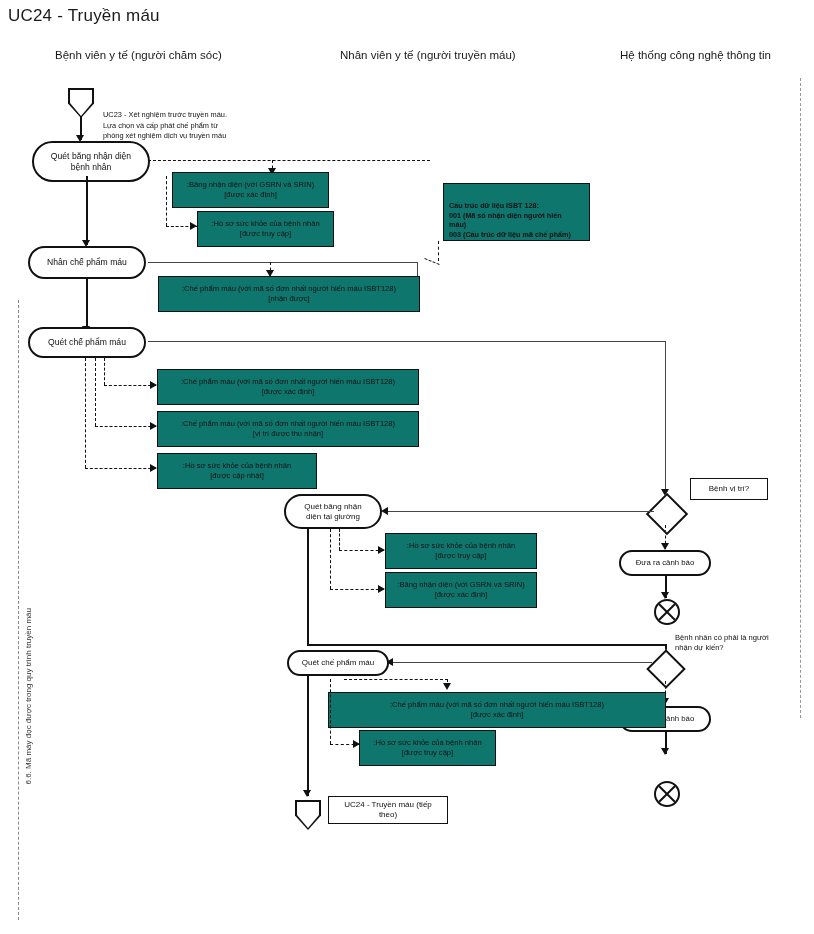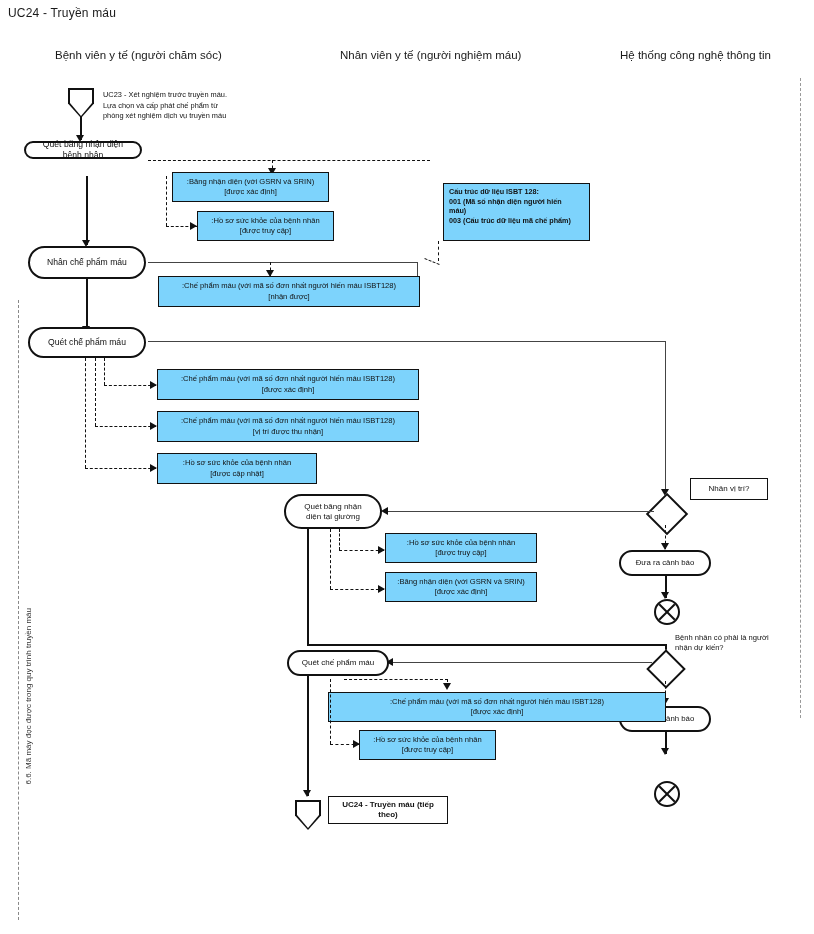--- a/index.html
+++ b/index.html
@@ -6,21 +6,21 @@
   body{
     width:814px;height:934px;position:relative;overflow:hidden;
     font-family:"Liberation Sans","DejaVu Sans",sans-serif;
     color:#111;
     -webkit-font-smoothing:antialiased;
   }
   .abs{position:absolute;}
 
   
   #page-title{
-    left:8px;top:6px;font-size:12px;letter-spacing:.2px;color:#1a1a1a;
+    left:8px;top:6px;font-size:17px;letter-spacing:.2px;color:#1a1a1a;
   }
   .lane-header{
     font-size:11.5px;color:#1a1a1a;white-space:nowrap;
   }
 
   
   #side-caption{
     left:-52px;top:700px;width:160px;
     transform:rotate(-90deg);transform-origin:center center;
     font-size:8px;color:#333;white-space:nowrap;text-align:center;
@@ -37,33 +37,33 @@
   }
 
   
   .activity{
     border:2px solid #111;border-radius:22px;background:#fff;
     display:flex;align-items:center;justify-content:center;text-align:center;
     font-size:8.6px;line-height:1.25;padding:2px 6px;box-sizing:border-box;
     color:#111;
   }
   .objbox{
-    border:1.6px solid #111;background:#7dd3fc;
+    border:1.6px solid #111;background:#0f766e;
     display:flex;align-items:center;justify-content:center;text-align:center;
-    font-size:7.6px;line-height:1.35;padding:3px 5px;box-sizing:border-box;
+    font-size:7.6px;line-height:1.35;padding:17px 5px;box-sizing:border-box;
     color:#111;
   }
   .objbox.left-align{justify-content:flex-start;text-align:left;}
   .plainbox{
     border:1.6px solid #111;background:#fff;
     display:flex;align-items:center;justify-content:center;text-align:center;
     font-size:8px;line-height:1.3;padding:3px 5px;box-sizing:border-box;
   }
   .note-text{font-size:7.6px;line-height:1.3;text-align:center;color:#111;}
-  .start-note{font-size:7.4px;line-height:1.45;color:#111;white-space:pre-line;}
+  .start-note{font-size:7.4px;line-height:1.45;color:#111;white-space:pre-line;margin-top:20px;}
 
   
   .flag{
     width:26px;height:30px;background:#111;
     -webkit-clip-path:polygon(0 0,100% 0,100% 52%,50% 100%,0 52%);
     clip-path:polygon(0 0,100% 0,100% 52%,50% 100%,0 52%);
   }
   .flag > i{
     display:block;width:22px;height:26px;margin:2px;background:#fff;
     -webkit-clip-path:polygon(0 0,100% 0,100% 50%,50% 100%,0 50%);
@@ -101,38 +101,38 @@
   .arrow-r{width:0;height:0;border-top:4.5px solid transparent;border-bottom:4.5px solid transparent;border-left:7px solid #111;}
   .arrow-l{width:0;height:0;border-top:4.5px solid transparent;border-bottom:4.5px solid transparent;border-right:7px solid #111;}
   .dot{width:5px;height:5px;border-radius:50%;background:#111;}
 </style>
 </head>
 <body>
 
 <div class="abs" id="page-title">UC24 - Truyền máu</div>
 
 <div class="abs lane-header" style="left:55px;top:49px;">Bệnh viên y tế (người chăm sóc)</div>
-<div class="abs lane-header" style="left:340px;top:49px;">Nhân viên y tế (người nghiệm máu)</div>
+<div class="abs lane-header" style="left:340px;top:49px;">Nhân viên y tế (người truyền máu)</div>
 <div class="abs lane-header" style="left:620px;top:49px;">Hệ thống công nghệ thông tin</div>
 
 <div class="abs" id="side-caption">6.6. Mã máy đọc được trong quy trình truyền máu</div>
 <div class="abs" id="left-rule"></div>
 <div class="abs" id="right-rule"></div>
 
 <div class="abs flag" style="left:68px;top:88px;">
     <i></i>
   </div>
 <div class="abs start-note" style="left:103px;top:90px;width:180px;">UC23 - Xét nghiệm trước truyền máu.
 Lựa chọn và cấp phát chế phẩm từ
 phòng xét nghiệm dịch vụ truyền máu</div>
 
 <div class="abs ln v" style="left:80px;top:116px;height:24px;"></div>
 <div class="abs arrow-d" style="left:76px;top:135px;"></div>
 
-<div class="abs activity" style="left:24px;top:141px;width:118px;height:18px;white-space:pre-line;">Quét băng nhận diện
+<div class="abs activity" style="left:32px;top:141px;width:118px;height:41px;white-space:pre-line;">Quét băng nhận diện
 bệnh nhân</div>
 
 <div class="abs dh" style="left:148px;top:160px;width:282px;"></div>
 <div class="abs dv" style="left:272px;top:160px;height:14px;"></div>
 <div class="abs arrow-d" style="left:268px;top:168px;"></div>
 
 <div class="abs objbox" style="left:172px;top:172px;width:157px;height:30px;white-space:pre-line;">:Băng nhận diện (với GSRN và SRIN)
 [được xác định]</div>
 
 <div class="abs dv" style="left:166px;top:176px;height:50px;"></div>
@@ -186,21 +186,21 @@
 <div class="abs arrow-r" style="left:150px;top:464px;"></div>
 
 <div class="abs objbox" style="left:157px;top:369px;width:262px;height:31px;white-space:pre-line;">:Chế phẩm máu (với mã số đơn nhất người hiến máu ISBT128)
 [được xác định]</div>
 <div class="abs objbox" style="left:157px;top:411px;width:262px;height:31px;white-space:pre-line;">:Chế phẩm máu (với mã số đơn nhất người hiến máu ISBT128)
 [vị trí được thu nhận]</div>
 <div class="abs objbox" style="left:157px;top:453px;width:160px;height:31px;white-space:pre-line;">:Hồ sơ sức khỏe của bệnh nhân
 [được cập nhật]</div>
 
 <div class="abs diamond" style="left:652px;top:499px;"></div>
-<div class="abs plainbox" style="left:690px;top:478px;width:78px;height:22px;">Nhân vị trí?</div>
+<div class="abs plainbox" style="left:690px;top:478px;width:78px;height:22px;">Bệnh vị trí?</div>
 
 <div class="abs thin-h" style="left:384px;top:511px;width:270px;"></div>
 <div class="abs arrow-l" style="left:381px;top:507px;"></div>
 
 <div class="abs dv" style="left:665px;top:525px;height:24px;"></div>
 <div class="abs arrow-d" style="left:661px;top:543px;"></div>
 
 <div class="abs activity" style="left:619px;top:550px;width:92px;height:26px;font-size:7.8px;">Đưa ra cảnh báo</div>
 <div class="abs ln v" style="left:665px;top:576px;height:22px;"></div>
 <div class="abs arrow-d" style="left:661px;top:592px;"></div>
@@ -253,13 +253,13 @@
 <div class="abs dh" style="left:330px;top:744px;width:30px;"></div>
 <div class="abs arrow-r" style="left:353px;top:740px;"></div>
 <div class="abs objbox" style="left:359px;top:730px;width:137px;height:30px;white-space:pre-line;">:Hồ sơ sức khỏe của bệnh nhân
 [được truy cập]</div>
 
 <div class="abs ln v" style="left:307px;top:676px;height:120px;"></div>
 <div class="abs arrow-d" style="left:303px;top:790px;"></div>
 <div class="abs flag" style="left:295px;top:800px;">
     <i></i>
   </div>
-<div class="abs plainbox" style="left:328px;top:796px;width:120px;height:28px;font-weight:bold;">UC24 - Truyền máu (tiếp theo)</div>
+<div class="abs plainbox" style="left:328px;top:796px;width:120px;height:28px;">UC24 - Truyền máu (tiếp theo)</div>
 
 </body></html>

